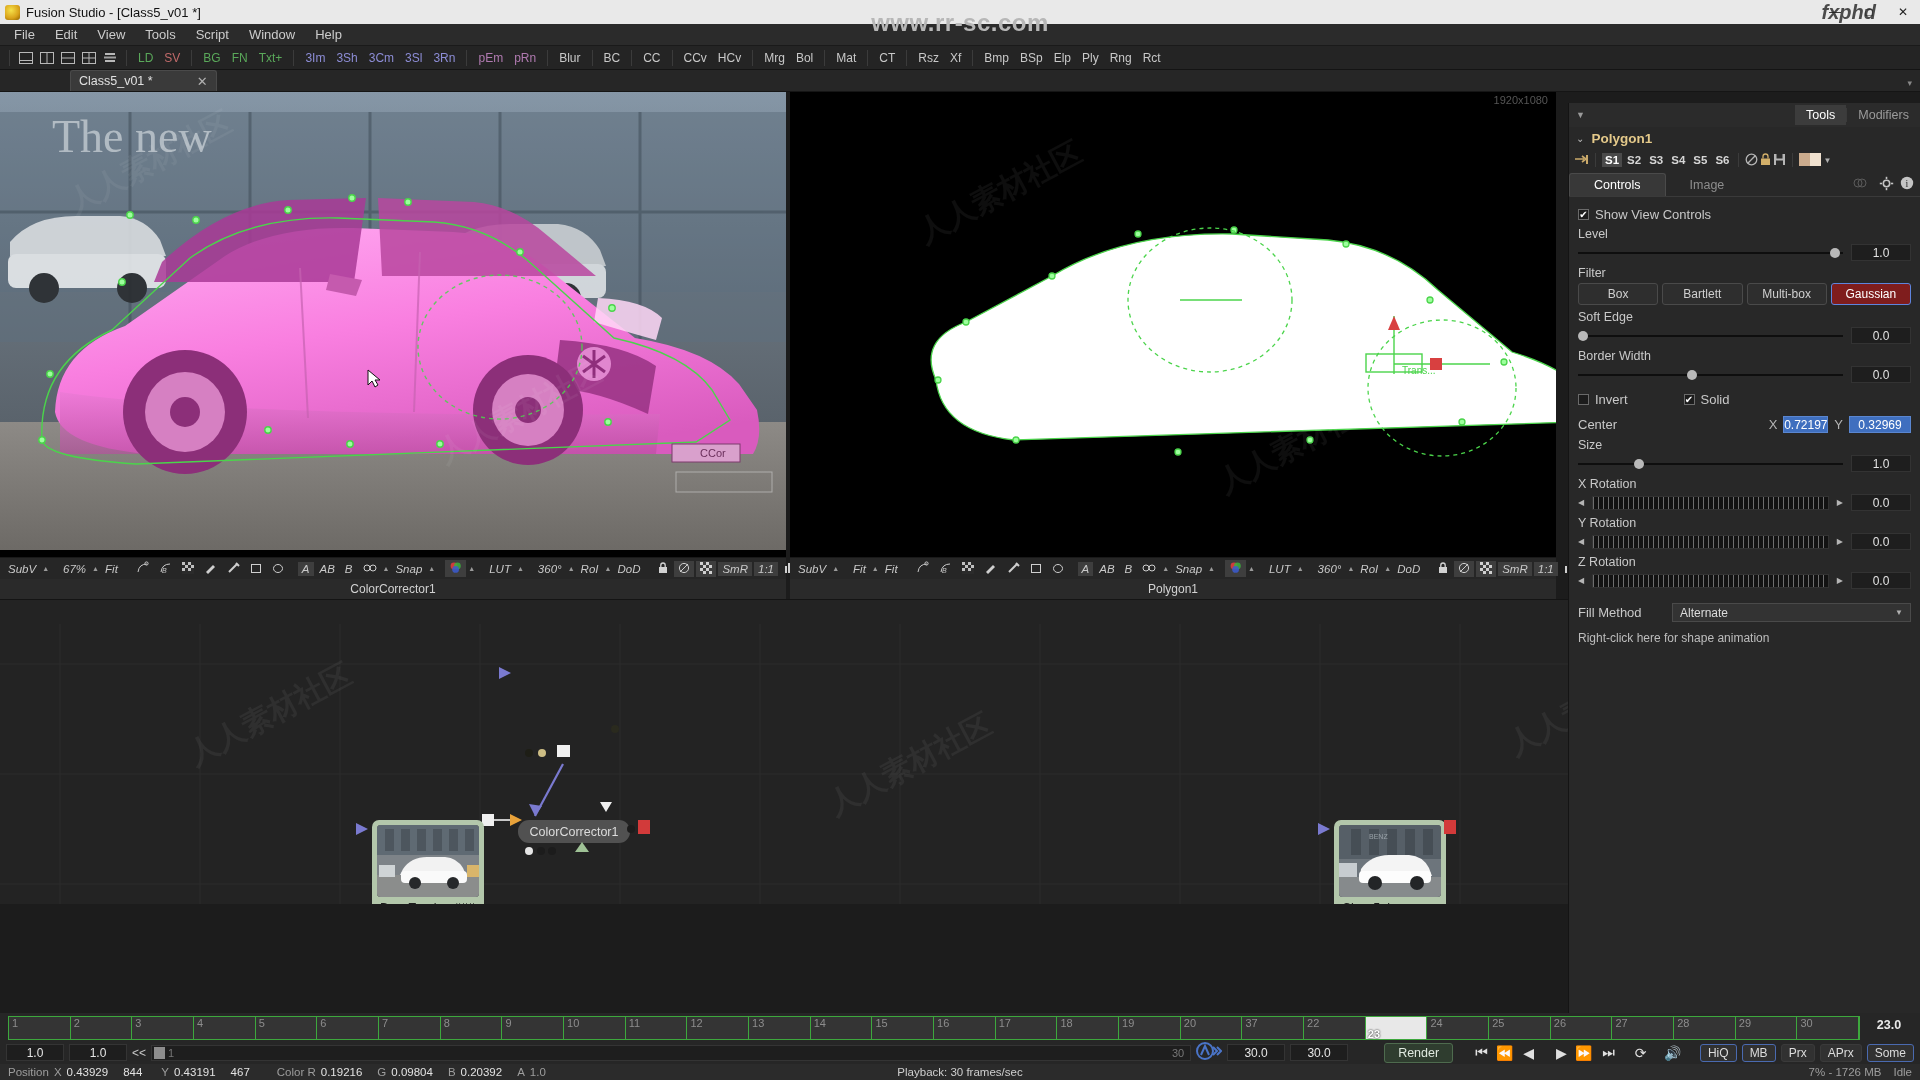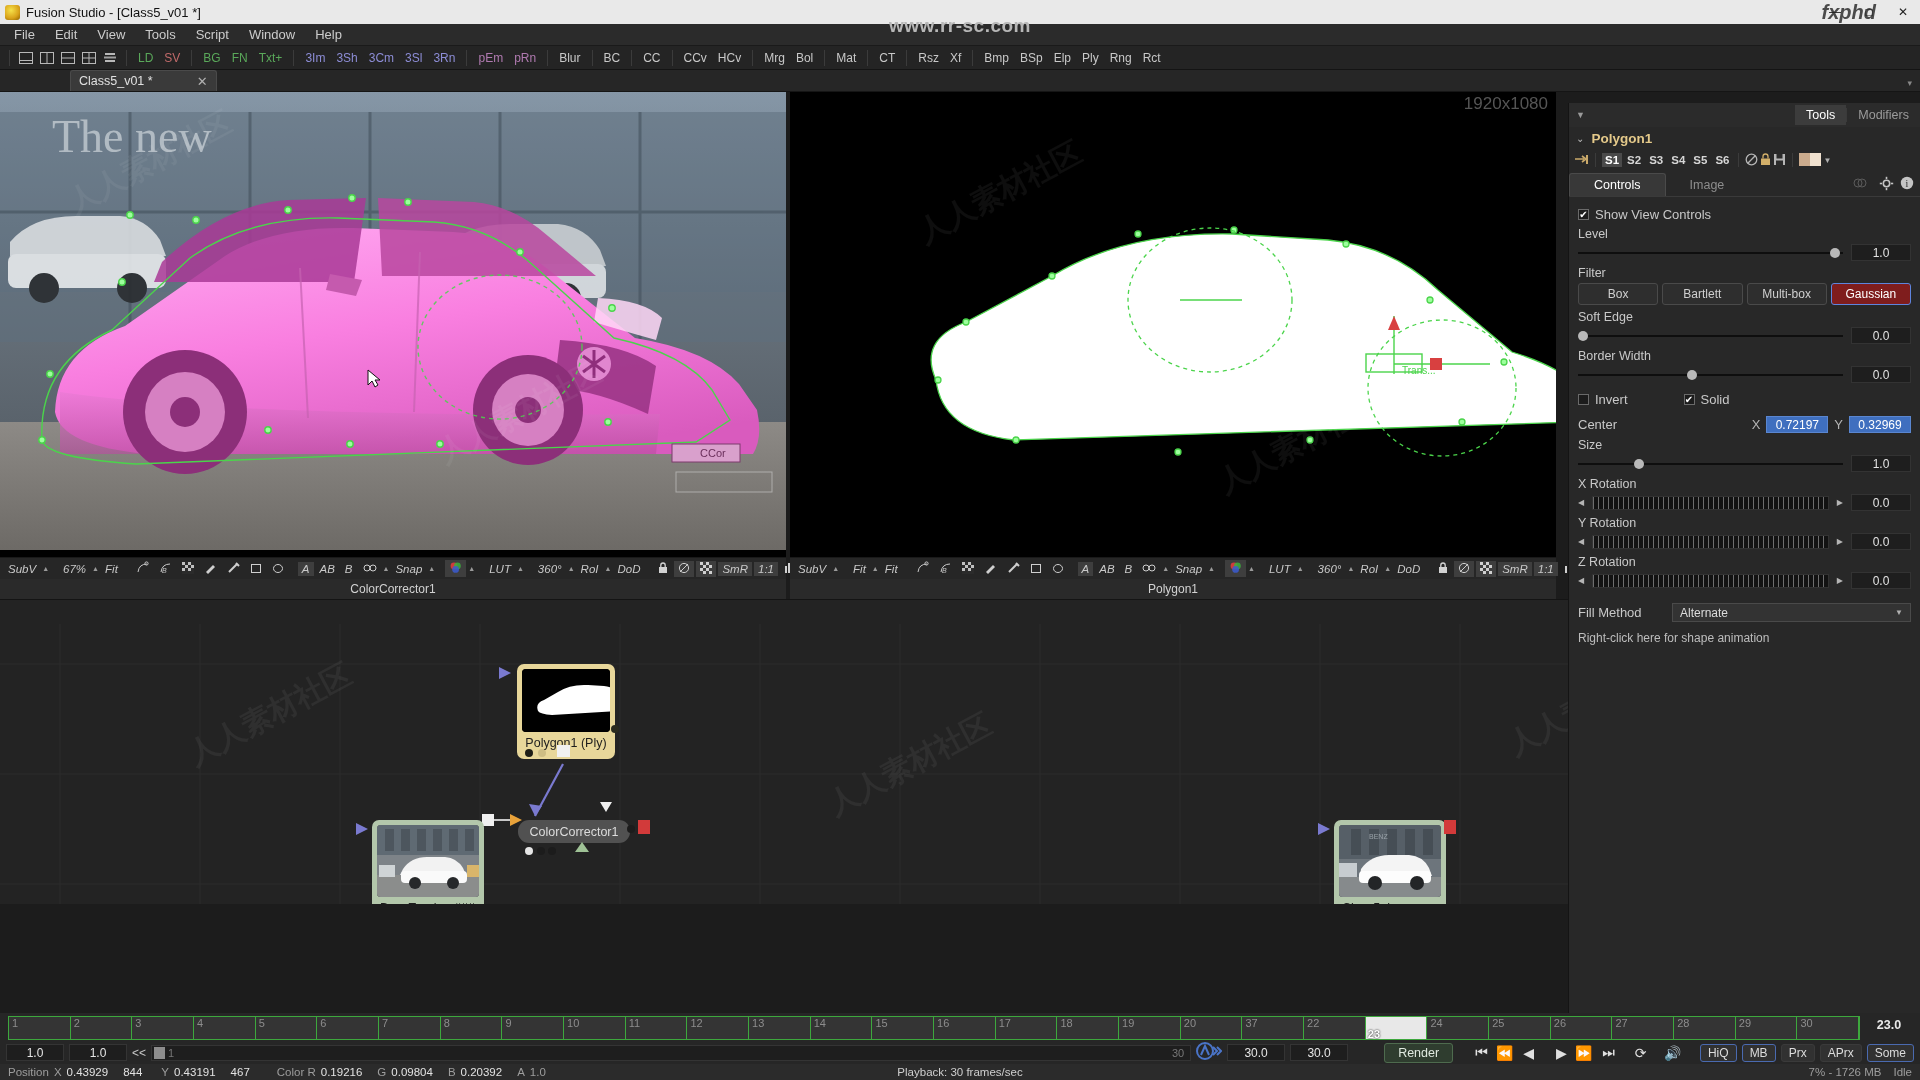--- a/index.html
+++ b/index.html
@@ -7,22 +7,22 @@
     font-family:"Liberation Sans", sans-serif; color:#c8c8c8; font-size:13px; }
 
   
   #titlebar { height:24px; background:#e9e9e9; color:#111; display:flex; align-items:center;
       font-size:13px; position:relative; }
   #titlebar .tb-ico { width:15px;height:15px;margin:0 6px 0 5px;border-radius:3px;
       background:radial-gradient(circle at 40% 35%, #f5e14a 0%, #d9a21a 60%, #8e6400 100%); }
   #titlebar .wbtns { position:absolute; right:0; top:0; height:24px; display:flex; }
   #titlebar .wbtn { width:34px;height:24px;display:flex;align-items:center;justify-content:center;
       font-size:12px;color:#222; }
-  #wm-top { position:absolute; left:50%; transform:translateX(-50%); top:15px;
-      font-size:19px; font-weight:bold; color:#b7b7b7; letter-spacing:.5px; }
+  #wm-top { position:absolute; left:50%; transform:translateX(-50%); top:9px;
+      font-size:24px; font-weight:bold; color:#b7b7b7; letter-spacing:.5px; }
   #fxphd { position:absolute; right:44px; top:1px; font-size:20px; font-style:italic;
       font-weight:bold; color:#4a4a4a; }
 
   
   #menubar { height:22px; background:#2b2b2b; display:flex; align-items:center;
       border-bottom:1px solid #1a1a1a; padding-left:4px; }
   #menubar .mi { padding:2px 10px; font-size:13px; color:#ccc; }
 
   
   #toolbar { height:24px; background:#242424; display:flex; align-items:center;
@@ -50,21 +50,21 @@
   .vcanvas { position:absolute; inset:0 0 49px 0; overflow:hidden; background:#000; }
   .vtools { position:absolute; left:0; right:0; bottom:20px; height:22px; background:#262626;
       display:flex; align-items:center; gap:2px; padding:0 4px; font-size:11.5px;
       border-top:1px solid #191919; }
   .vname { position:absolute; left:0; right:0; bottom:0; height:20px; background:#2a2a2a;
       display:flex; align-items:center; justify-content:center; font-size:12px; color:#d2d2d2; }
   .vtools .vb { padding:1px 4px; color:#c9c9c9; white-space:nowrap;font-style:italic; }
   .vtools .vb.on { background:#3e3e3e; }
   .vtools .sep { width:1px;height:15px;background:#3b3b3b;margin:0 3px; }
   .vtools .car { font-size:7px; color:#9a9a9a; }
-  .vres { position:absolute; right:8px; top:2px; font-size:17px; color:#555; }
+  .vres { position:absolute; right:8px; top:2px; font-size:11px; color:#555; }
 
   
   #flowwrap { position:relative; height:305px; background:#232323; border-top:1px solid #141414; }
   #flowtabs { position:absolute; right:0; top:0; height:24px; display:flex; align-items:center;
       gap:0px; padding-right:10px; font-size:12px; }
   #flowtabs .ft { padding:3px 10px; color:#8e8e8e; display:flex; align-items:center; gap:4px; }
   #flowtabs .ft.active { background:#3c3c3c; color:#fff; border-radius:2px 2px 0 0; }
   #flowtabs .vsep { width:1px;height:14px;background:#3a3a3a; }
   #flowcanvas { position:absolute; inset:24px 0 0 0; overflow:hidden; }
 
@@ -701,29 +701,20 @@
       <path d="M563 140 L535 192" stroke="#7a7ad0" stroke-width="2.2"></path>
       <path d="M535 192 l-6 -12 l13 2 z" fill="#7a7ad0"></path>
 
       <line x1="488" y1="196" x2="516" y2="196" stroke="#c8c8c8" stroke-width="2"></line>
       <rect x="482" y="190" width="12" height="12" fill="#f0f0f0"></rect>
       <path d="M510 190 l12 6 l-12 6 z" fill="#e8a23a"></path>
 
       <path d="M600 178 l12 0 l-6 10 z" fill="#f0f0f0"></path>
     </svg>
 
-    <div class="node" style="left:517px;top:40px;width:98px;height:95px;background:#e8d79a;padding:5px;">
-      <div class="thumb">
-        <svg width="88" height="64" viewBox="0 0 88 64">
-            <rect width="88" height="64" fill="#000"></rect>
-          <path d="M16 42 q-3 -8 6 -11 l14 -8 q12 -8 30 -7 l16 1 q10 1 16 9 l-2 16 -66 4 q-12 -1 -14 -4 z" fill="#fff"></path>
-        </svg>
-      </div>
-      <div class="nlabel">Polygon1  (Ply)</div>
-    </div>
     <svg style="position:absolute;left:498px;top:42px;" width="16" height="14">
       <path d="M1 1 L13 7 L1 13 Z" fill="#7a7ad0"></path>
       </svg>
     <svg style="position:absolute;left:610px;top:100px;" width="10" height="10">
       <circle cx="5" cy="5" r="4" fill="#2a2a1e"></circle>
       </svg>
     <svg style="position:absolute;left:524px;top:124px;" width="34" height="10">
       <circle cx="5" cy="5" r="4" fill="#1e1e16"></circle>
         <circle cx="18" cy="5" r="4" fill="#cdbd84"></circle>
       </svg>
@@ -923,21 +914,21 @@
       <span>Invert</span>
       <span style="width:44px"></span>
       <span class="cbx">✔</span>
       <span>Solid</span>
     </div>
 
     <div class="row" style="margin-top:9px;gap:6px">
       <span style="width:60px">Center</span>
       <span style="flex:1"></span>
       <span style="color:#b4b4b4">X</span>
-      <span class="numbox hl" style="width:62px">0.72197</span>
+      <span class="numbox hl" style="width:45px">0.72197</span>
       <span style="color:#b4b4b4">Y</span>
       <span class="numbox hl" style="width:62px">0.32969</span>
     </div>
 
     <div class="ctl-lbl">Size</div>
     <div class="row">
       <span class="slider">
         <span class="trk"></span>
         <span class="knb" style="left:21%"></span>
       </span>

